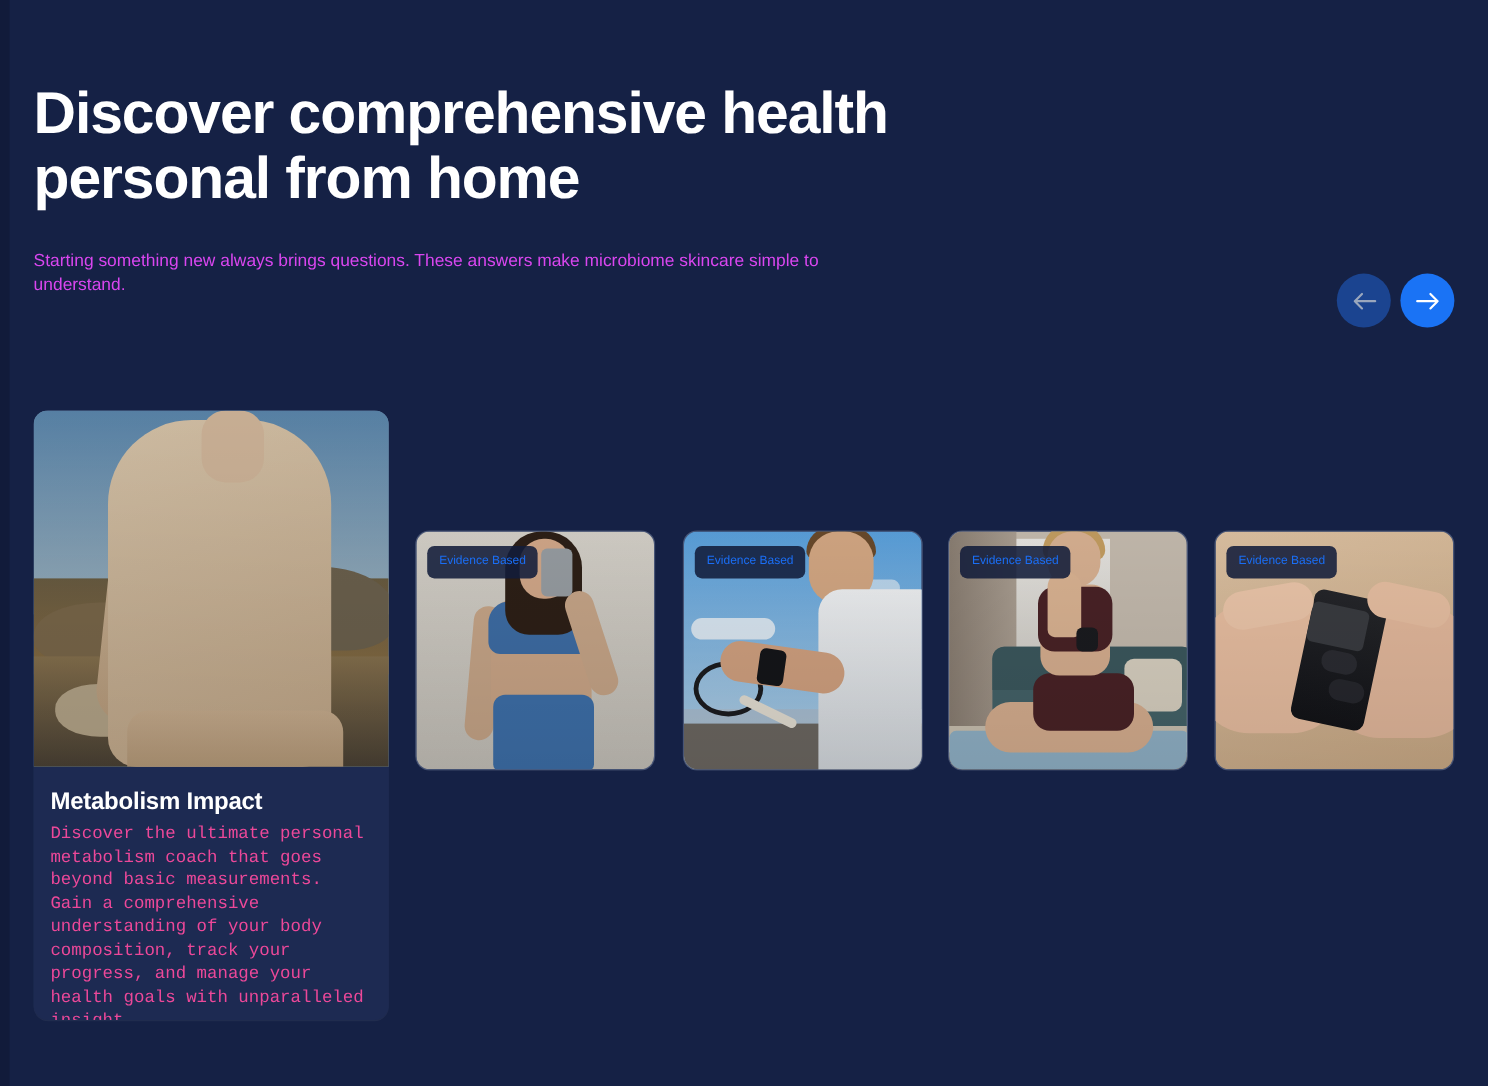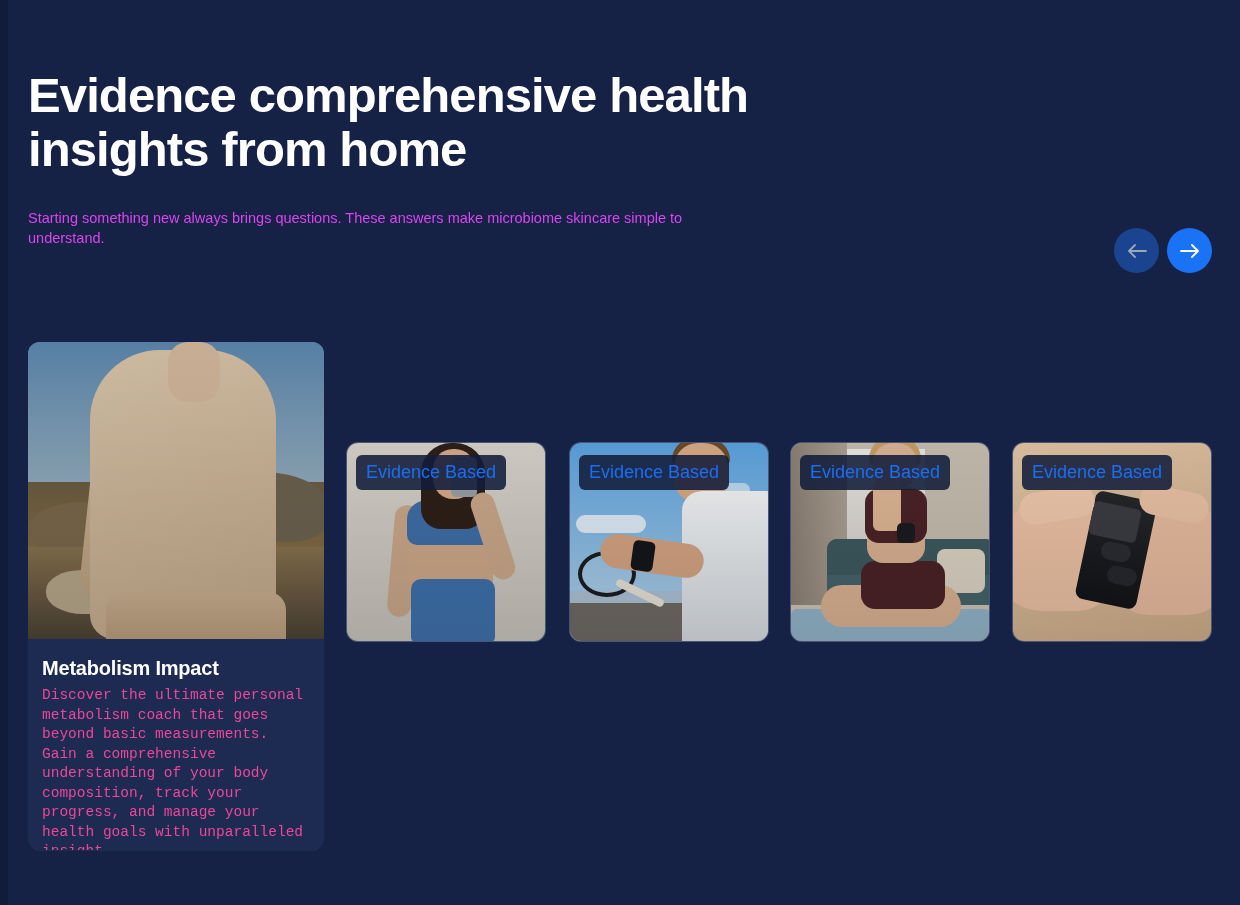--- a/index.html
+++ b/index.html
@@ -148,21 +148,21 @@
   .thumb-3 { left: 984px; }
 
   .thumb-scene { position: absolute; inset: 0; overflow: hidden; }
 
   .badge {
     position: absolute;
     left: 9px;
     top: 12px;
     background: rgba(18, 28, 58, 0.88);
     color: #1a6ef5;
-    font-size: 18px;
+    font-size: 10px;
     line-height: 1;
     padding: 8px 10px 9px 10px;
     border-radius: 6px;
     white-space: nowrap;
     z-index: 5;
   }
 
   
   .layer { position: absolute; }
 
@@ -406,21 +406,21 @@
     pointer-events: none;
   }
 </style>
 </head>
 <body>
 
 <div class="edge-strip"></div>
 
 <div class="header">
 
-  <h1 class="page-title">Evidence comprehensive health insights from home</h1>
+  <h1 class="page-title">Discover comprehensive health personal from home</h1>
 
   <div class="subtitle-row">
 
     <p class="subtitle">Starting something new always brings questions. These answers make microbiome skincare simple to understand.</p>
 
     <div class="nav-buttons">
 
       <button class="nav-btn prev">
         <span>
           <svg width="22" height="16" viewBox="0 0 22 16" fill="none">

